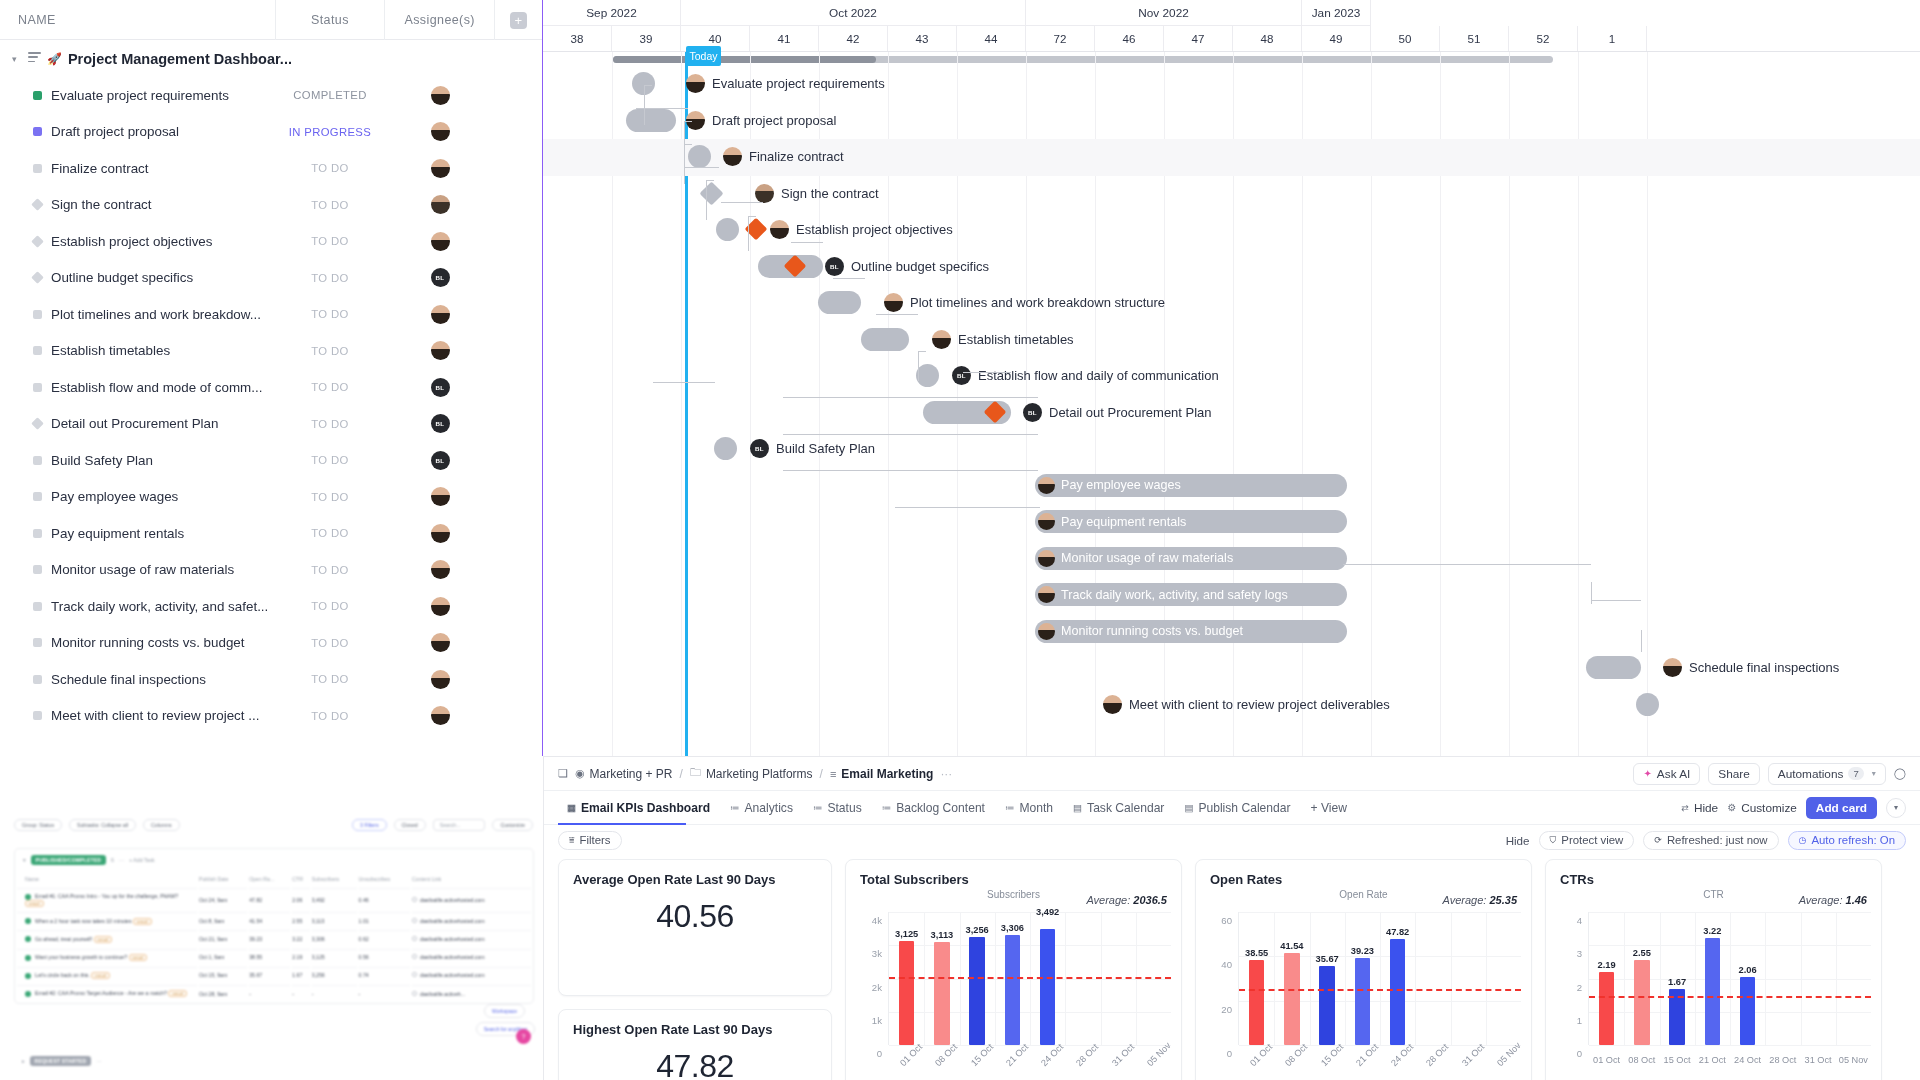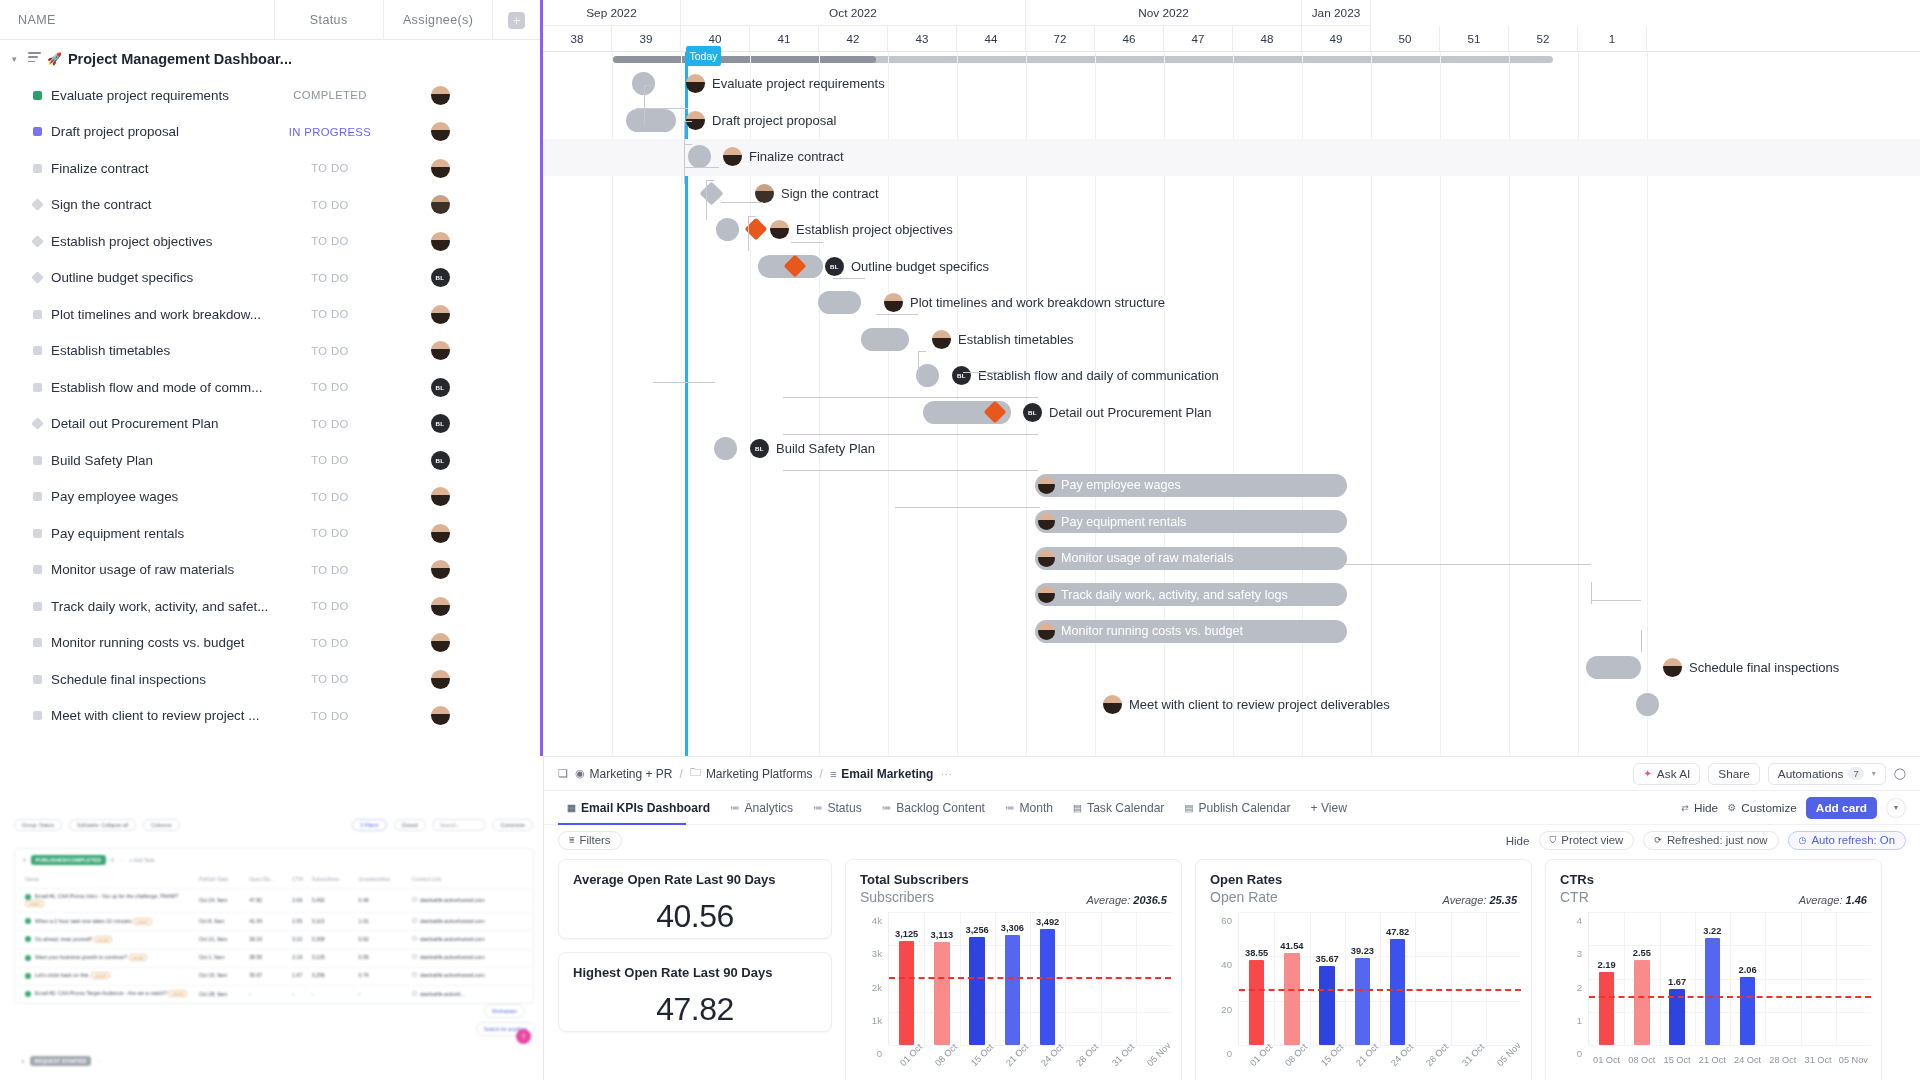--- a/index.html
+++ b/index.html
@@ -9,21 +9,21 @@
     background: #ffffff; overflow: hidden;
     -webkit-font-smoothing: antialiased;
   }
   #app { position: relative; width: 1920px; height: 1080px; }
 
   
   #gantt-view { position: absolute; left:0; top:0; width:1920px; height:756px; background:#fff; overflow:hidden; }
 
   
   #task-table { position:absolute; left:0; top:0; width:543px; height:756px; background:#fff;
-                border-right:3px solid #8b5cf6; }
+                border-right:1px solid #8b5cf6; }
   #task-table-header { display:flex; height:40px; border-bottom:1px solid #e9eaee; background:#fff; }
   .th { font-size:12.5px; color:#7c828d; letter-spacing:.4px; display:flex; align-items:center; height:40px; }
   .th.name { width:275px; padding-left:18px; }
   .th.status { width:110px; justify-content:center; border-left:1px solid #eceef1; }
   .th.assignee { width:110px; justify-content:center; border-left:1px solid #eceef1; }
   .th.plus { width:48px; justify-content:center; border-left:1px solid #eceef1; }
   .plus-chip { width:17px;height:17px;border-radius:4px;background:#c9ccd4;color:#fff;font-size:13px;
                display:flex;align-items:center;justify-content:center;line-height:1; }
 
   #project-row { display:flex; align-items:center; height:37px; padding-left:12px; gap:6px; }
@@ -131,25 +131,25 @@
   #filters-bar { height:30px; display:flex; align-items:center; padding:0 14px; }
   .f-chip { border:1px solid #e4e6eb;border-radius:13px;padding:2.5px 10px;font-size:11.4px;color:#4b5160;
             display:flex;align-items:center;gap:5px;background:#fff; }
   #filters-right { margin-left:auto; display:flex; align-items:center; gap:9px; }
   .f-chip.blue { border-color:#c3cbfb; color:#5161e8; background:#f6f7ff; }
   .f-plain { font-size:11.6px;color:#4b5160; }
 
   #cards { display:flex; gap:13px; padding:4px 14px 0 14px; }
   .card { background:#fff;border:1px solid #eceef1;border-radius:8px; box-shadow:0 1px 2px rgba(20,24,40,.04); }
   .card-title { font-size:13px; font-weight:700; color:#1f2533; padding:12px 14px 0 14px; }
-  .metric-card { width:274px; height:80px; position:relative; }
+  .metric-card { width:274px; height:137px; position:relative; }
   .metric-value { position:absolute; left:0; right:0; top:38px; text-align:center; font-size:32px;
                   color:#1f2533; letter-spacing:-.5px; }
   .chart-card { width:337px; height:229px; position:relative; }
-  .chart-sub { font-size:14px; color:#868d99; padding:2px 14px 0 14px; }
+  .chart-sub { font-size:10px; color:#868d99; padding:2px 14px 0 14px;text-align:center; }
   .chart-avg { position:absolute; right:14px; top:34px; font-size:11px; color:#4b5160;font-style:italic; }
   .chart-avg b { color:#1f2533; }
   .plot { position:absolute; left:14px; right:10px; top:52px; bottom:12px; }
   .yaxis { position:absolute; left:0; top:0; bottom:30px; width:26px; }
   .ytick { position:absolute; right:4px; font-size:9.6px; color:#9aa0ab; transform:translateY(-50%);margin-top:8px; }
   .grid-area { position:absolute; left:28px; right:0; top:0; bottom:30px; border-left:1px solid #eceef1; }
   .hline { position:absolute; left:0; right:0; height:1px; background:#f2f3f5; }
   .vline { position:absolute; top:0; bottom:0; width:1px; background:#f2f3f5; }
   .bar { position:absolute; bottom:0; border-radius:1px; }
   .bar-lab { position:absolute; font-size:9.3px; font-weight:700; color:#1f2533; transform:translateX(-50%); white-space:nowrap; }
@@ -781,21 +781,21 @@
               <div class="bar" style="left: 16%; width: 5.5%; height: 77.825%; background: rgb(249, 139, 139);"></div>
               <div class="bar-lab" style="left: 18.75%; bottom: 77.825%; margin-bottom: 2px;">3,113</div>
               <div class="xlab" style="left: 15.75%;">08 Oct</div>
               <div class="bar" style="left: 28.5%; width: 5.5%; height: 81.4%; background: rgb(47, 67, 223);"></div>
               <div class="bar-lab" style="left: 31.25%; bottom: 81.4%; margin-bottom: 2px;">3,256</div>
               <div class="xlab" style="left: 28.25%;">15 Oct</div>
               <div class="bar" style="left: 41%; width: 5.5%; height: 82.65%; background: rgb(85, 102, 240);"></div>
               <div class="bar-lab" style="left: 43.75%; bottom: 82.65%; margin-bottom: 2px;">3,306</div>
               <div class="xlab" style="left: 40.75%;">21 Oct</div>
               <div class="bar" style="left: 53.5%; width: 5.5%; height: 87.3%; background: rgb(59, 82, 238);"></div>
-              <div class="bar-lab" style="left: 56.25%; bottom: 87.3%; margin-bottom: 2px;">3,492</div>
+              <div class="bar-lab" style="left: 56.25%; bottom: 87.3%; margin-bottom: 12px;">3,492</div>
               <div class="xlab" style="left: 53.25%;">24 Oct</div>
               <div class="xlab" style="left: 65.75%;">28 Oct</div>
               <div class="xlab" style="left: 78.25%;">31 Oct</div>
               <div class="xlab" style="left: 90.75%;">05 Nov</div>
               <div class="avgline" style="top: 49.0875%;"></div>
             </div>
           </div>
         </div>
       <div class="card chart-card" id="chart-3">
           <div class="card-title">Open Rates</div>

